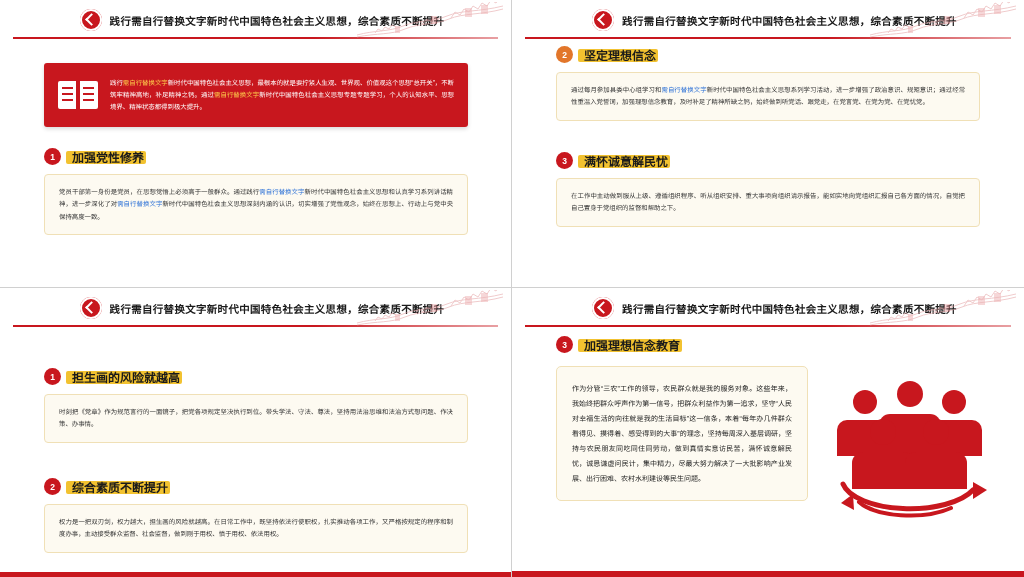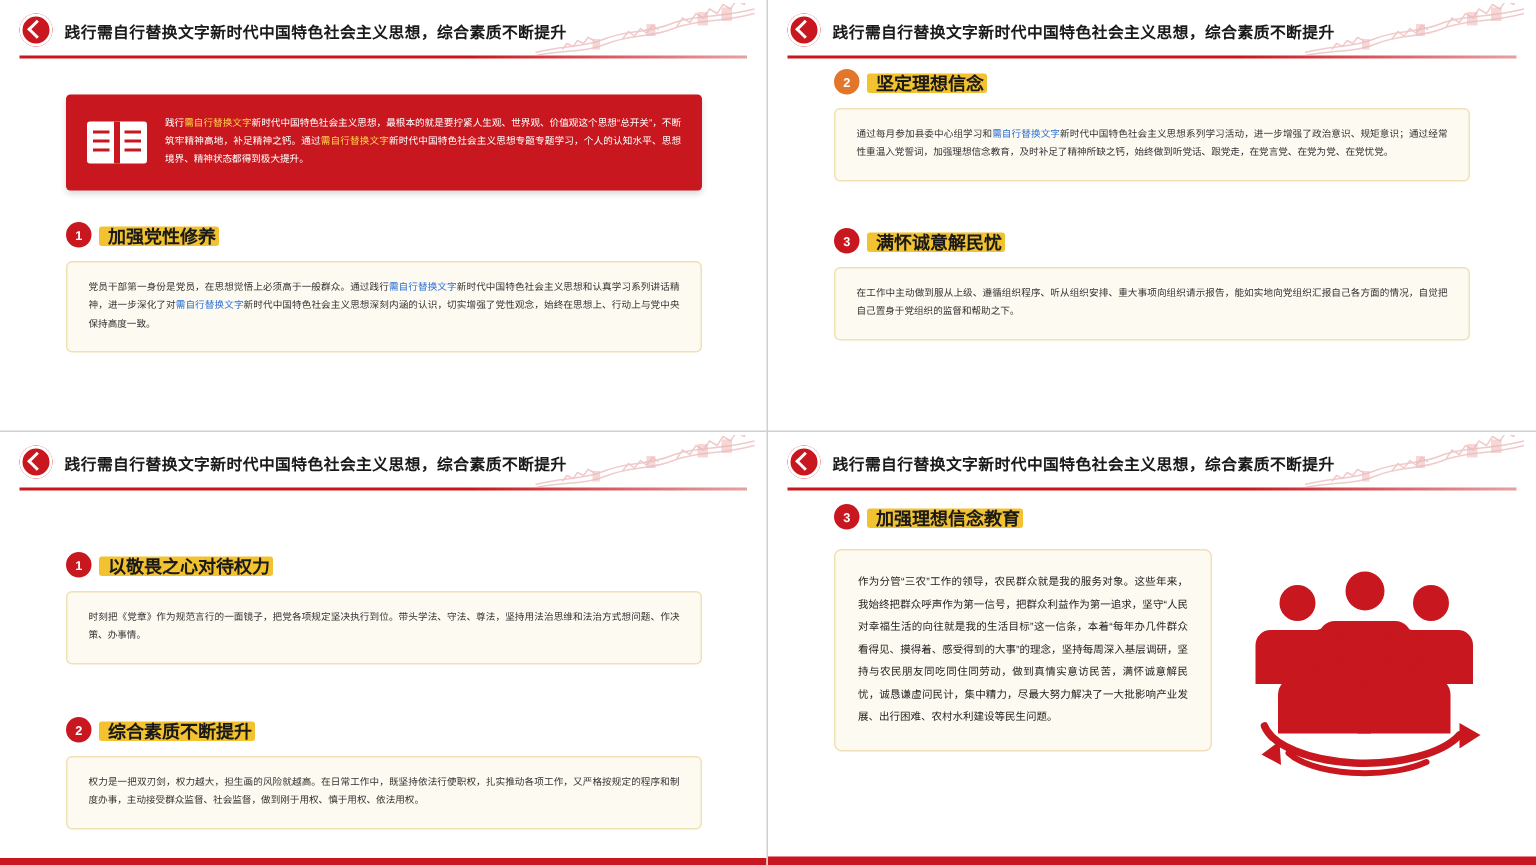--- a/index.html
+++ b/index.html
@@ -18,21 +18,21 @@
   }
   .slide{
     position:relative;
     background:#ffffff;
     overflow:hidden;
     box-sizing:border-box;
   }
   
   .hdr{
     position:absolute;left:0;top:0;right:0;height:40px;
-    display:flex;align-items:center;
+    display:flex;align-items:center;justify-content:center;
   }
   .hdr-mark{
     width:22px;height:22px;border-radius:50%;
     background:#c8171e;margin-left:13px;margin-right:8px;
     position:relative;flex:0 0 auto;
     box-shadow:0 0 0 2px #fff inset;
   }
   .hdr-mark:after{
     content:"";position:absolute;left:7px;top:6px;
     width:7px;height:7px;border-left:2px solid #fff;border-bottom:2px solid #fff;
@@ -228,21 +228,21 @@
         <rect x="76" y="14" width="6" height="8"></rect>
         <rect x="40" y="24" width="5" height="7"></rect>
       </g>
     </svg>
 
     <div class="sec" style="top:80px;width:424px;">
       <div class="sec-head">
         <div class="num">1</div>
         <div class="sec-title-wrap">
           <div class="sec-title-bg"></div>
-          <div class="sec-title">以敬畏之心对待权力</div>
+          <div class="sec-title">担生画的风险就越高</div>
         </div>
       </div>
       <div class="card">时刻把《党章》作为规范言行的一面镜子，把党各项规定坚决执行到位。带头学法、守法、尊法，坚持用法治思维和法治方式想问题、作决策、办事情。</div>
     </div>
 
     <div class="sec" style="top:190px;width:424px;">
       <div class="sec-head">
         <div class="num">2</div>
         <div class="sec-title-wrap">
           <div class="sec-title-bg"></div>

